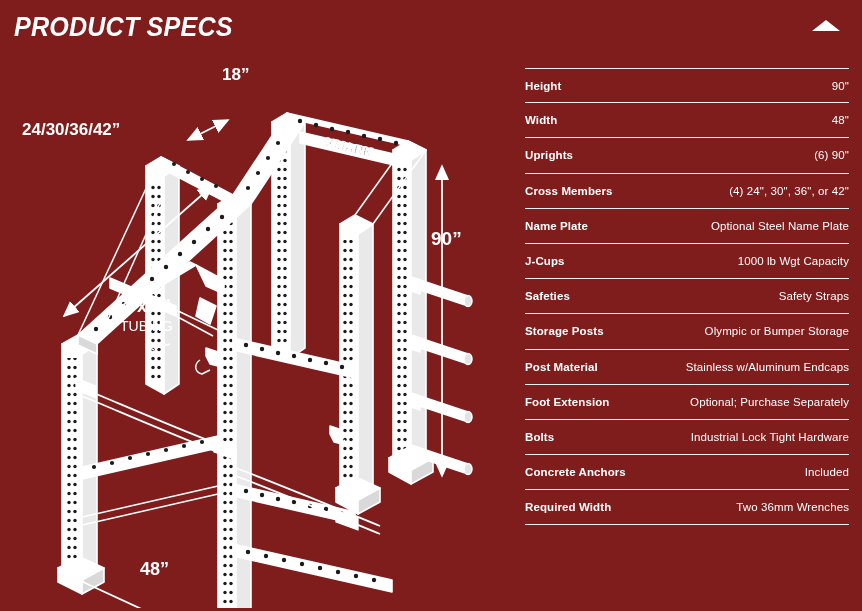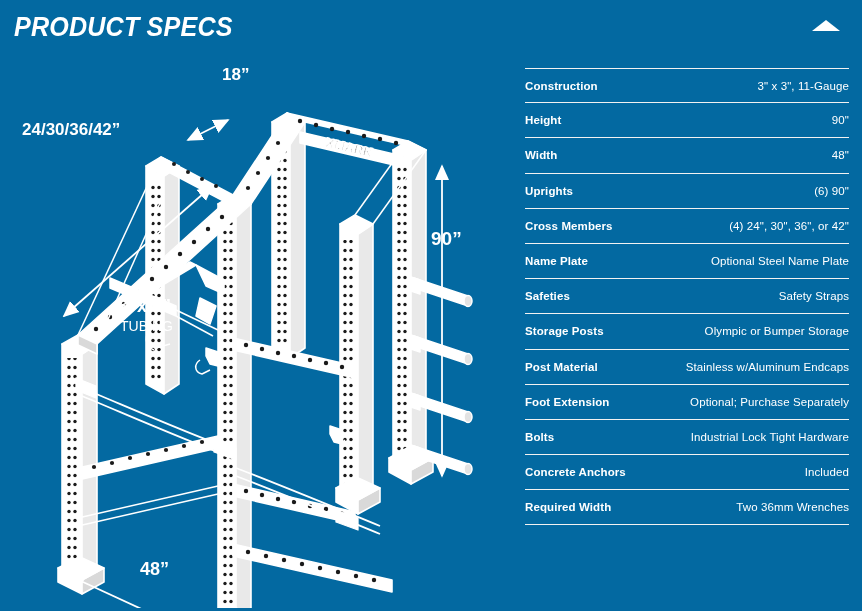--- a/index.html
+++ b/index.html
@@ -12,21 +12,21 @@
     height: 611px;
     overflow: hidden;
     font-family: "Liberation Sans", sans-serif;
     color: #ffffff;
     position: relative;
   }
   #page {
     position: relative;
     width: 862px;
     height: 611px;
-    background: #0369a1;
+    background: #7f1d1d;
   }
 
   
   .page-title {
     position: absolute;
     left: 14px;
     top: 14px;
     font-size: 27px;
     font-weight: bold;
     font-style: italic;
@@ -373,24 +373,20 @@
       <text class="dim-label" x="22" y="87" font-size="17">24/30/36/42”</text>
       <text class="dim-label" x="118" y="264" font-size="18">3”x 3”</text>
       <text class="dim-label-sub" x="120" y="283" font-size="14">TUBING</text>
       <text class="dim-label" x="431" y="197" font-size="19">90”</text>
       <text class="dim-label" x="140" y="527" font-size="18">48”</text>
     </svg>
   </div>
 
   <div class="specs-table">
 
-  <div class="spec-row">
-        <span class="spec-label">Construction</span>
-        <span class="spec-value">3" x 3", 11-Gauge</span>
-      </div>
       <div class="spec-row">
         <span class="spec-label">Height</span>
         <span class="spec-value">90"</span>
       </div>
       <div class="spec-row">
         <span class="spec-label">Width</span>
         <span class="spec-value">48"</span>
       </div>
       <div class="spec-row">
         <span class="spec-label">Uprights</span>
@@ -398,20 +394,24 @@
       </div>
       <div class="spec-row">
         <span class="spec-label">Cross Members</span>
         <span class="spec-value">(4) 24", 30", 36", or 42"</span>
       </div>
       <div class="spec-row">
         <span class="spec-label">Name Plate</span>
         <span class="spec-value">Optional Steel Name Plate</span>
       </div>
       <div class="spec-row">
+        <span class="spec-label">J-Cups</span>
+        <span class="spec-value">1000 lb Wgt Capacity</span>
+      </div>
+      <div class="spec-row">
         <span class="spec-label">Safeties</span>
         <span class="spec-value">Safety Straps</span>
       </div>
       <div class="spec-row">
         <span class="spec-label">Storage Posts</span>
         <span class="spec-value">Olympic or Bumper Storage</span>
       </div>
       <div class="spec-row">
         <span class="spec-label">Post Material</span>
         <span class="spec-value">Stainless w/Aluminum Endcaps</span>

